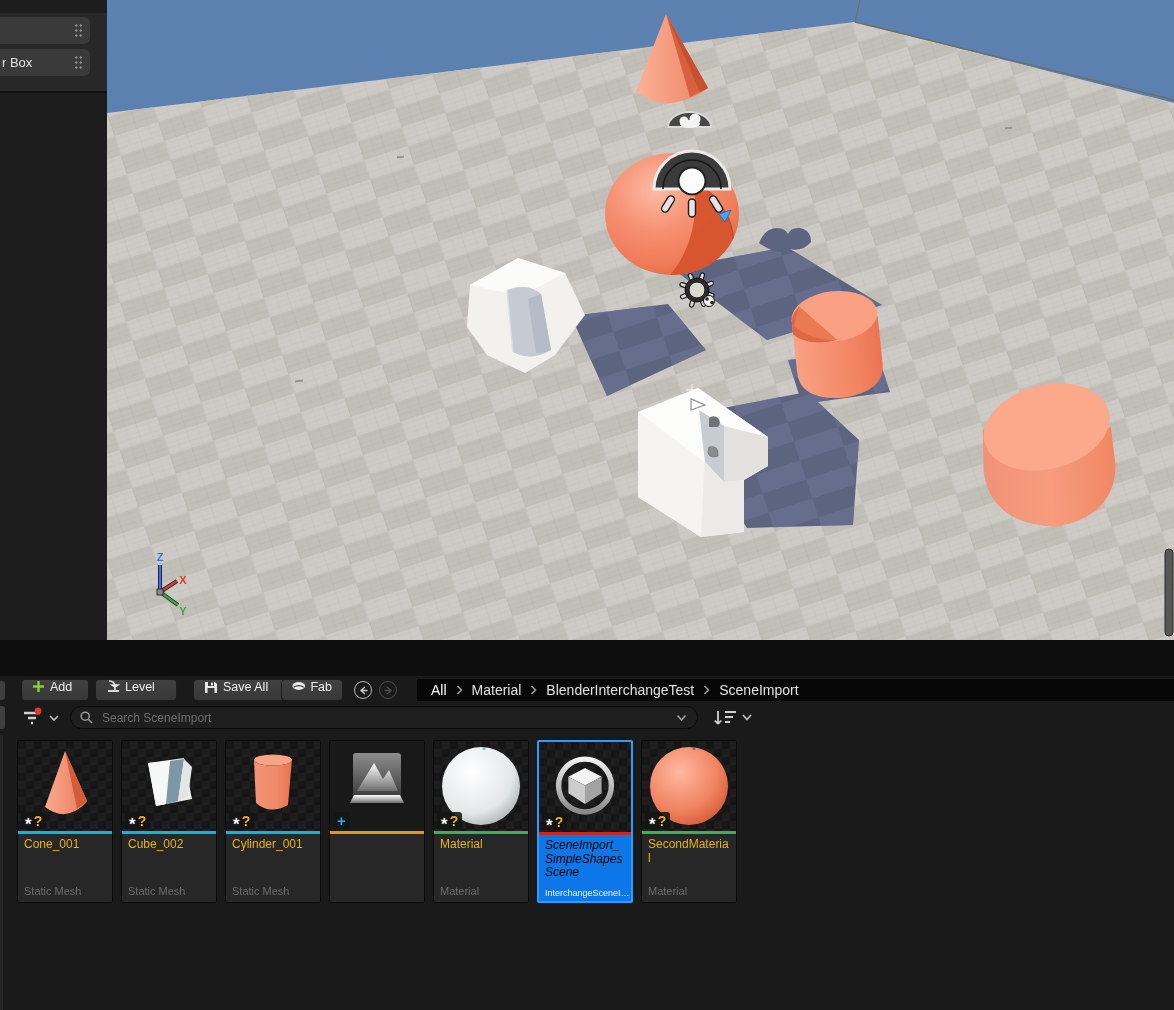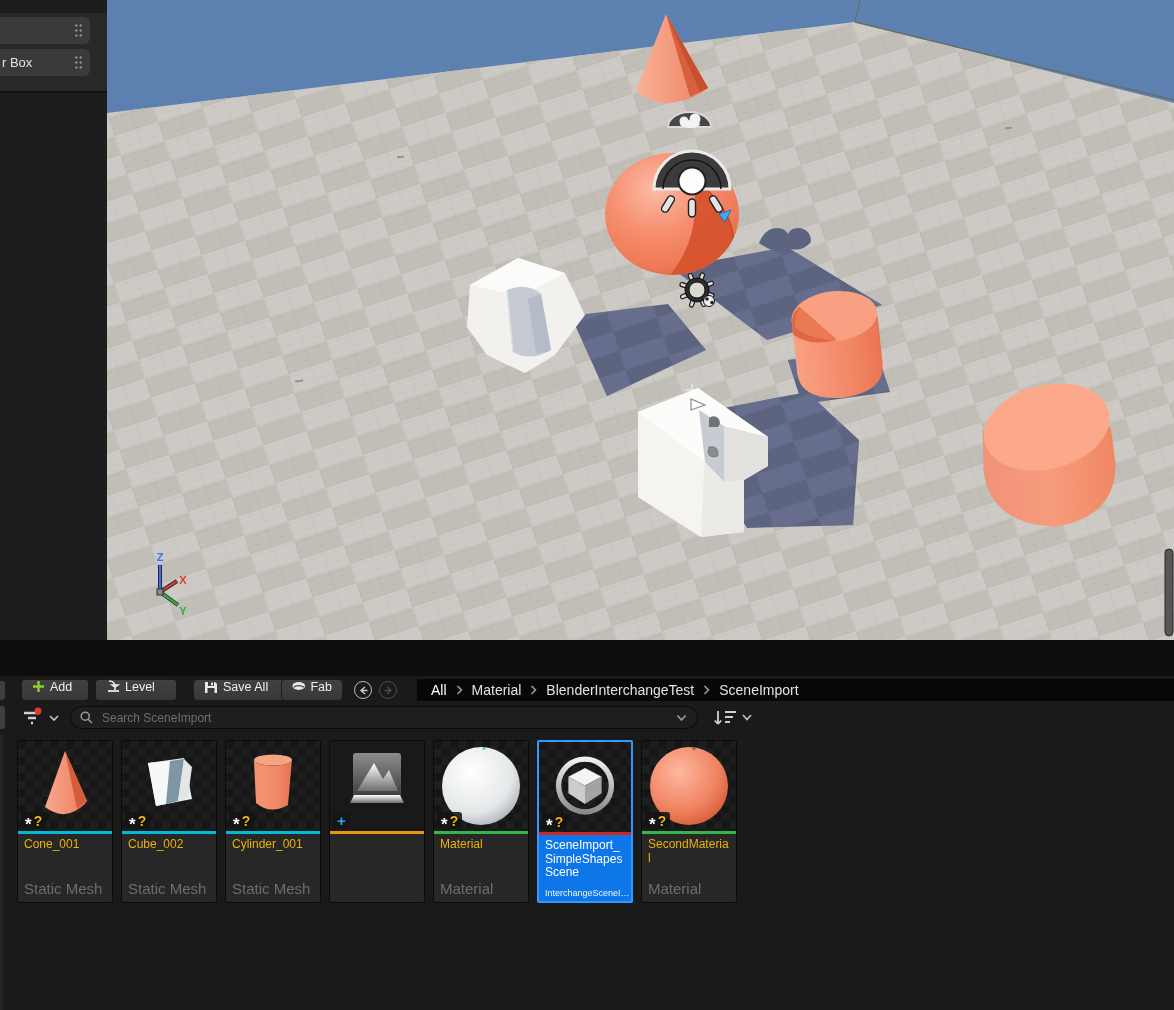--- a/index.html
+++ b/index.html
@@ -50,23 +50,23 @@
   .thumb.solid{background:#191919;}
   .thumb svg{position:absolute;left:0;top:0;}
   .badges{position:absolute;left:3px;bottom:2px;background:rgba(20,20,20,.88);border-radius:3px;
           padding:0 4px;height:17px;display:flex;align-items:center;gap:2px;}
   .b-mod{color:#ffffff;font-size:17px;font-weight:bold;line-height:10px;position:relative;top:4px;}
   .b-q{color:#f2b51d;font-size:14px;font-weight:bold;text-shadow:0 0 2px #000;}
   .b-plus{color:#2da8f0;font-size:15px;font-weight:bold;}
   .bar{width:100%;height:3px;background:#00bcd8;}
   .lbl{position:relative;width:100%;height:67px;}
   .nm{padding:4px 6px 0 6px;font-size:12px;line-height:13.5px;color:#eab308;overflow-wrap:anywhere;}
-  .tp{position:absolute;left:6px;bottom:4px;font-size:15px;color:#6d6d6d;}
+  .tp{position:absolute;left:6px;bottom:4px;font-size:11px;color:#6d6d6d;}
   .tile.selected .lbl{background:var(--sel,#0d76e8);}
-  .tile.selected .nm{color:#ffffff;}
+  .tile.selected .nm{color:#000000;font-style:italic;}
   .tile.selected .tp{color:#f2f7ff;font-weight:normal;font-size:9px;}
   #left-col-strip{position:absolute;left:0;top:59px;width:3px;height:275px;background:#262626;}
 </style>
 </head>
 <body>
 
 <div id="left-strip" class="abs">
   <div class="head">
     <div class="blk-row" style="top:4px">
       <span></span>

